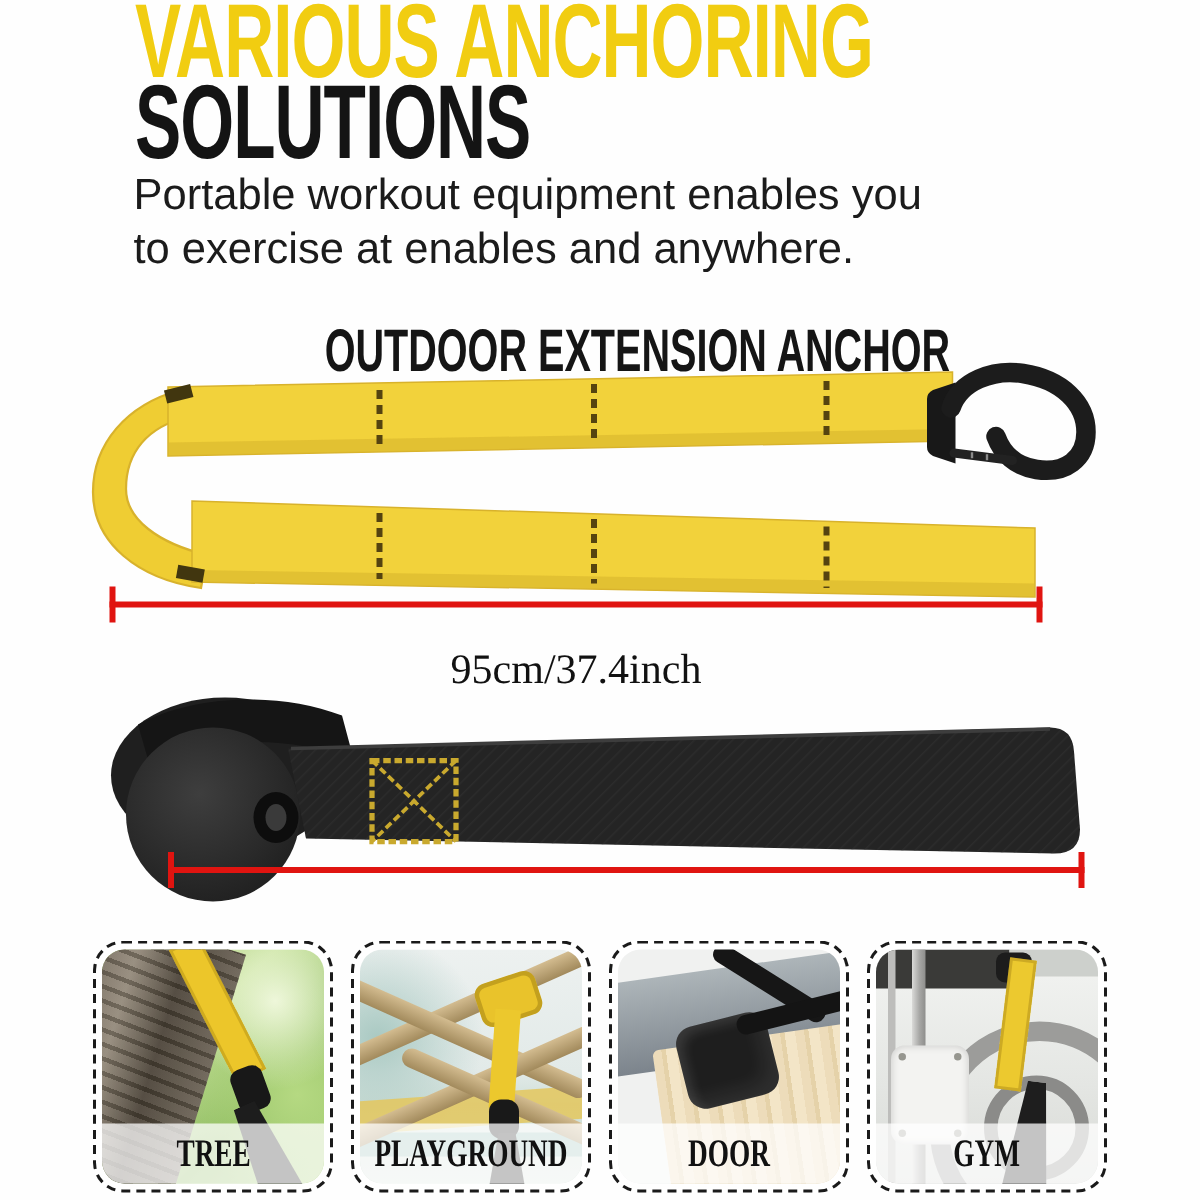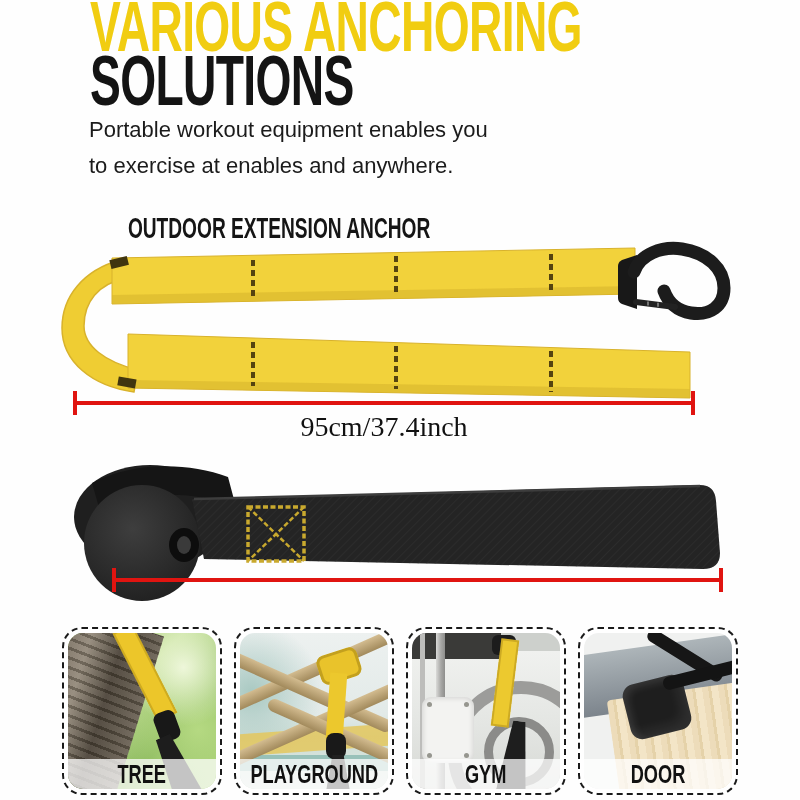--- a/index.html
+++ b/index.html
@@ -4,55 +4,55 @@
 <style>
   html,body{margin:0;padding:0;background:#fff;}
   #canvas{position:relative;width:800px;height:800px;background:#fefefe;overflow:hidden;
           font-family:"Liberation Sans",sans-serif;}
 
   
   .title-line{position:absolute;left:90px;font-weight:900;font-size:70px;line-height:1;
               letter-spacing:-1px;white-space:nowrap;transform:scaleX(.66);transform-origin:left top;}
   #title1{top:-8px;color:var(--accent-yellow,#f1cd11);}
   #title2{top:46px;color:var(--ink,#141414);}
-  .subtitle{position:absolute;left:89px;top:112px;font-size:22px;line-height:36px;
+  .subtitle{position:absolute;left:89px;top:112px;font-size:29px;line-height:36px;
             color:#1b1b1b;letter-spacing:0;}
 
   
-  .sec-label{position:absolute;left:50px;width:750px;text-align:left;font-size:29px;
+  .sec-label{position:absolute;left:50px;width:750px;text-align:center;font-size:40px;
              font-weight:900;color:#151515;white-space:nowrap;}
   .sec-label>span{display:inline-block;transform:scaleX(.66);letter-spacing:0;}
   #label-outdoor{top:212px;}
   #label-door{top:454px;}
 
   
   .art{position:absolute;left:0;width:800px;}
   #strap-art{top:240px;height:170px;}
   #door-art{top:455px;height:165px;}
 
   
   .measure{position:absolute;height:4px;background:var(--measure-red,#e01410);}
   .measure::before,.measure::after{content:"";position:absolute;width:4px;height:24px;top:-10px;
        background:var(--measure-red,#e01410);}
   .measure::before{left:0;} .measure::after{right:0;}
   #measure1{left:73px;top:401px;width:622px;}
   #measure2{left:112px;top:578px;width:611px;}
   .measure-text{position:absolute;text-align:center;font-family:"Liberation Serif",serif;
-                font-size:28px;color:#111;}
+                font-size:28px;color:#111;margin-top:20px;}
   #mtext1{left:73px;width:622px;top:411px;}
   #mtext2{left:112px;width:611px;top:588px;}
 
   
   #thumbs{position:absolute;left:62px;top:627px;width:676px;height:168px;display:flex;
           justify-content:space-between;}
   .thumb{box-sizing:border-box;width:160px;height:168px;border:2.5px dashed #1a1a1a;
          border-radius:20px;padding:4px;background:#fff;}
   .photo{position:relative;width:100%;height:100%;border-radius:15px;overflow:hidden;background:#dfe5dd;}
-  .caption{position:absolute;left:0;right:0;bottom:0;height:30px;background:rgba(255,255,255,.74);
-           display:flex;align-items:center;justify-content:center;z-index:9;}
+  .caption{position:absolute;left:0;right:0;bottom:0;height:40px;background:rgba(255,255,255,.74);
+           display:flex;align-items:center;justify-content:center;z-index:9;font-family:Liberation Serif, serif;}
   .caption>span{font-size:26px;font-weight:900;color:#111;display:inline-block;
                 transform:scaleX(.7);white-space:nowrap;letter-spacing:0;}
 
   
   .ph-tree{background:
       radial-gradient(circle at 78% 22%,#eef7da 0%,rgba(238,247,218,0) 35%),
       radial-gradient(circle at 88% 62%,#b5d982 0%,rgba(181,217,130,0) 45%),
       linear-gradient(135deg,#9cc468,#c4e098 38%,#8cba5e 68%,#a9d077);}
   .trunk{position:absolute;left:-34px;top:-16px;width:100px;height:220px;transform:rotate(17deg);
       background:linear-gradient(90deg,#766c5f,#948a7b 30%,#4d453a 62%,#6d6457);}
@@ -231,20 +231,33 @@
         <div class="p-strap"></div>
         <div class="p-hook"></div>
         <div class="p-handle"></div>
         <div class="caption">
           <span>PLAYGROUND</span>
         </div>
       </div>
     </div>
 
     <div class="thumb">
+      <div class="photo ph-door">
+        <div class="d-wall"></div>
+        <div class="d-door"></div>
+        <div class="d-band1"></div>
+        <div class="d-foam"></div>
+        <div class="d-band2"></div>
+        <div class="caption">
+          <span>DOOR</span>
+        </div>
+      </div>
+    </div>
+
+    <div class="thumb">
       <div class="photo ph-gym">
         <div class="g-top"></div>
         <div class="g-top2"></div>
         <div class="g-pole2"></div>
         <div class="g-pole"></div>
         <div class="g-wheel"></div>
         <div class="g-wheel2"></div>
         <div class="g-plate">
           <div class="g-screw" style="left:5px;top:5px"></div>
           <div class="g-screw" style="right:5px;top:5px"></div>
@@ -253,27 +266,14 @@
         </div>
         <div class="g-hook"></div>
         <div class="g-strap"></div>
         <div class="g-handle"></div>
         <div class="caption">
           <span>GYM</span>
         </div>
       </div>
     </div>
 
-    <div class="thumb">
-      <div class="photo ph-door">
-        <div class="d-wall"></div>
-        <div class="d-door"></div>
-        <div class="d-band1"></div>
-        <div class="d-foam"></div>
-        <div class="d-band2"></div>
-        <div class="caption">
-          <span>DOOR</span>
-        </div>
-      </div>
-    </div>
-
   </div>
 </div>
 
 </body></html>

